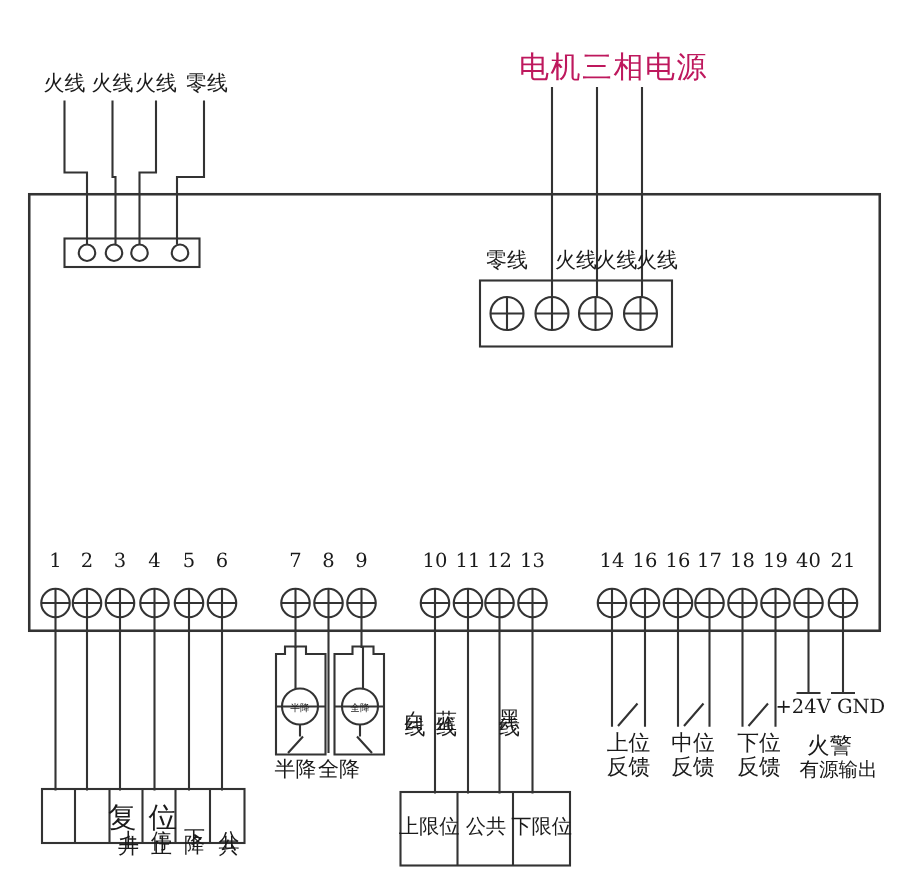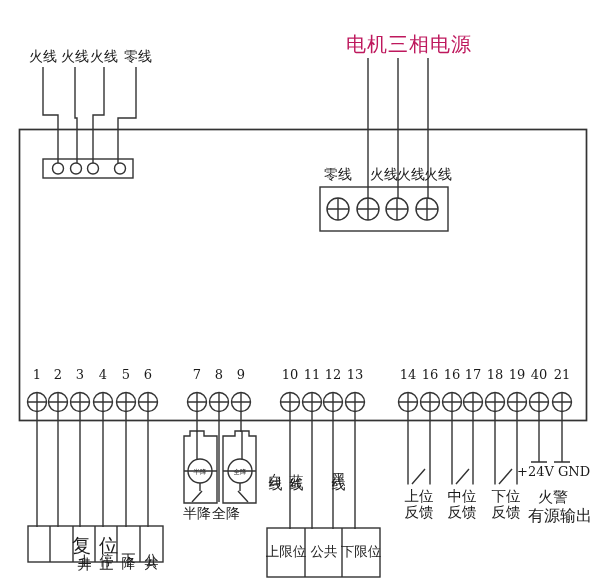--- a/index.html
+++ b/index.html
@@ -19,21 +19,21 @@
   .vtext{writing-mode:vertical-rl;text-orientation:upright;}
   .cellv{top:528px;height:34px;font-size:14px;letter-spacing:3px;}
   .reset-lbl{top:535px;left:28px;width:45px;font-size:19px;letter-spacing:8px;text-indent:8px;padding-left:36px;}
   .btn-lbl{top:505px;width:32px;font-size:14px;}
   .btn-face{position:absolute;width:26px;text-align:center;font-size:6.5px;color:#222;letter-spacing:0;}
   .wirecol{top:447px;height:38px;font-size:14px;letter-spacing:4px;}
   .limit-lbl{top:544px;font-size:13.5px;}
   .fb{position:absolute;width:40px;text-align:center;font-size:14.5px;line-height:16px;}
   .pwr{top:465px;left:517px;width:44px;font-size:13px;}
   .fire1{top:489px;left:531px;width:44px;font-size:15px;}
-  .fire2{top:507px;left:528px;width:62px;font-size:16px;}
+  .fire2{top:507px;left:528px;width:62px;font-size:13px;}
 </style>
 </head>
 <body>
 
 <div class="canvas">
 
   <svg width="609" height="585" viewBox="0 0 609 585">
     <g stroke="#333" fill="none" stroke-width="1.4">
 
       <rect x="19.5" y="129.5" width="567" height="291" stroke-width="1.7"></rect>

